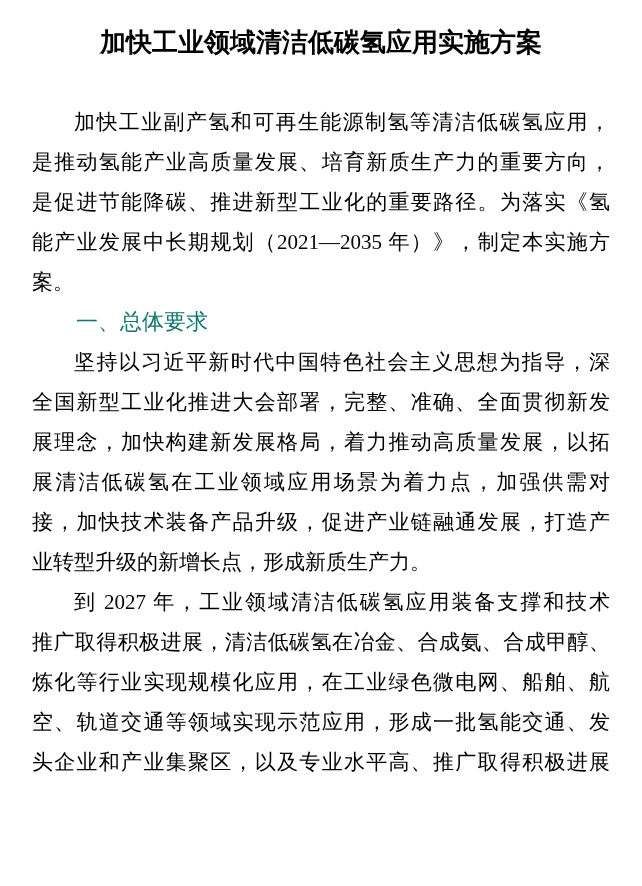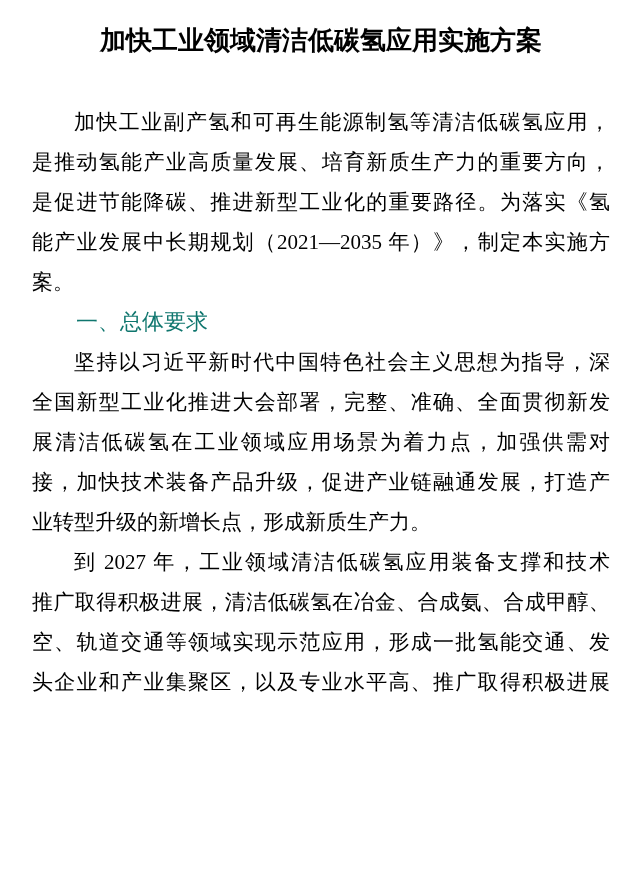--- a/index.html
+++ b/index.html
@@ -15,21 +15,21 @@
   .page {
     box-sizing: border-box;
     width: 642px;
     height: 886px;
     padding: 24px 32px 0 32px;
     background: #ffffff;
     color: #000000;
   }
   .title {
     margin: 0 0 42px 0;
-    font-family: Liberation Mono, monospace;
+    font-family: Liberation Sans, sans-serif;
     font-weight: bold;
     font-size: 26px;
     line-height: 36px;
     text-align: center;
     color: #000000;
     white-space: nowrap;
   }
   .doc-body {
     width: 578px;
     margin-top: 8px;
@@ -69,21 +69,23 @@
   <h1 class="title">加快工业领域清洁低碳氢应用实施方案</h1>
   <div class="doc-body">
       <div class="line indent">加快工业副产氢和可再生能源制氢等清洁低碳氢应用，</div>
       <div class="line">是推动氢能产业高质量发展、培育新质生产力的重要方向，</div>
       <div class="line">是促进节能降碳、推进新型工业化的重要路径。为落实《氢</div>
       <div class="line">能产业发展中长期规划（2021—2035 年）》，制定本实施方</div>
       <div class="line flush">案。</div>
       <div class="heading">一、总体要求</div>
       <div class="line indent">坚持以习近平新时代中国特色社会主义思想为指导，深</div>
       <div class="line">全国新型工业化推进大会部署，完整、准确、全面贯彻新发</div>
+      <div class="line">展理念，加快构建新发展格局，着力推动高质量发展，以拓</div>
       <div class="line">展清洁低碳氢在工业领域应用场景为着力点，加强供需对</div>
       <div class="line">接，加快技术装备产品升级，促进产业链融通发展，打造产</div>
       <div class="line flush">业转型升级的新增长点，形成新质生产力。</div>
       <div class="line indent">到 2027 年，工业领域清洁低碳氢应用装备支撑和技术</div>
       <div class="line">推广取得积极进展，清洁低碳氢在冶金、合成氨、合成甲醇、</div>
+      <div class="line">炼化等行业实现规模化应用，在工业绿色微电网、船舶、航</div>
       <div class="line">空、轨道交通等领域实现示范应用，形成一批氢能交通、发</div>
       <div class="line">头企业和产业集聚区，以及专业水平高、推广取得积极进展</div>
     </div>
 </div>
 
 </body></html>

